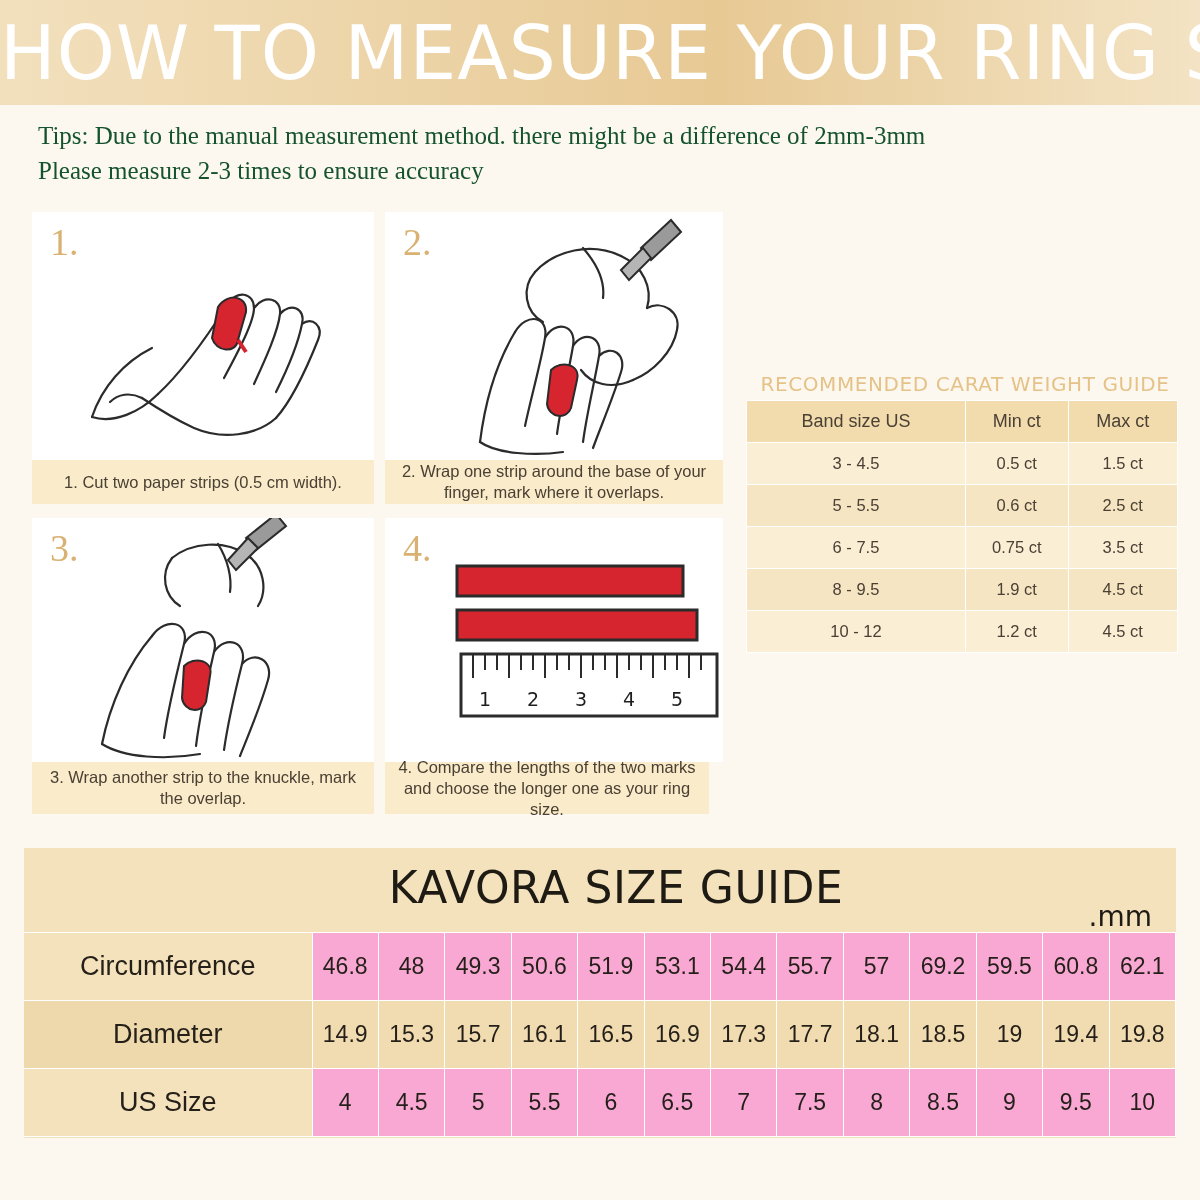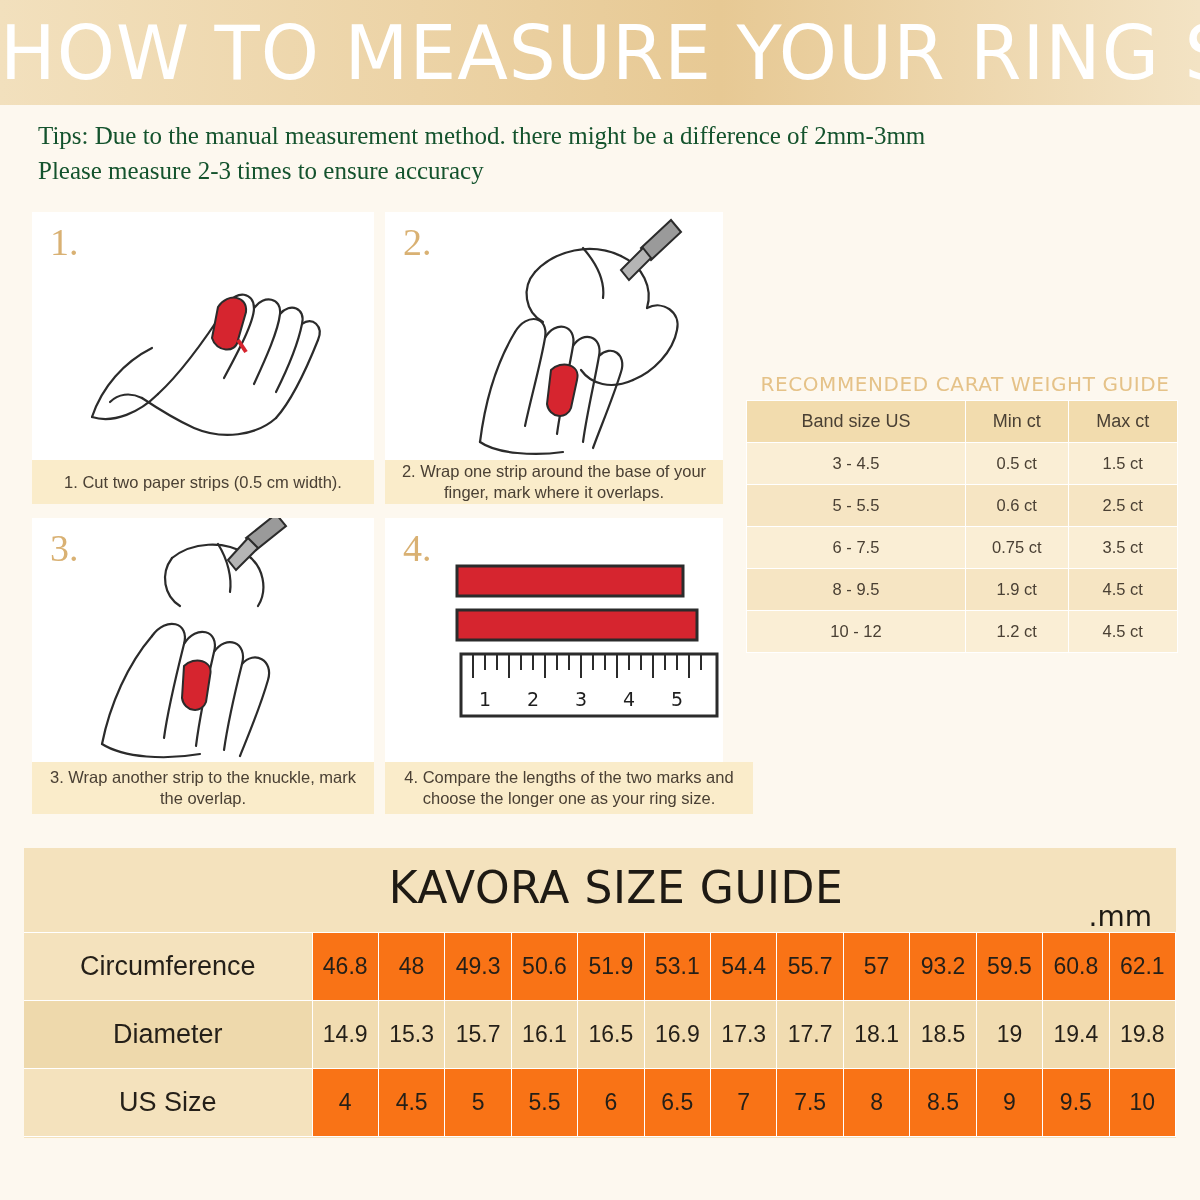--- a/index.html
+++ b/index.html
@@ -59,21 +59,21 @@
     padding:4px 8px;
   }
 
   #step1 { left:32px; top:212px; width:342px; height:248px; }
   #cap1  { left:32px; top:460px; width:342px; height:44px; }
   #step2 { left:385px; top:212px; width:338px; height:248px; }
   #cap2  { left:385px; top:460px; width:338px; height:44px; }
   #step3 { left:32px; top:518px; width:342px; height:244px; }
   #cap3  { left:32px; top:762px; width:342px; height:52px; }
   #step4 { left:385px; top:518px; width:338px; height:244px; }
-  #cap4  { left:385px; top:762px; width:368px; height:52px; }
+  #cap4  { left:385px; top:762px; width:324px; height:52px; }
 
   
   .carat-title {
     position:absolute; left:750px; top:372px; width:430px;
     color:#e5c288;
     font-size:20px;
     letter-spacing:0.6px;
     font-family:"DejaVu Sans", sans-serif;
     text-align:center;
     white-space:nowrap;
@@ -120,21 +120,21 @@
     position:absolute; left:0; top:84px; width:1152px;
     border-collapse:collapse;
     font-size:23px;
     color:#241f18;
   }
   table.guide-table td {
     border:1px solid #ffffff;
     height:68px;
     text-align:center;
     font-weight:normal;
-    background:#f97316;
+    background:#f9a8d4;
   }
   table.guide-table tr:nth-child(even) td { background:#f1dcb1; }
   table.guide-table td.rowlabel {
     width:288px;
     font-size:27px;
     background:#f4e2bd;
     border-left:none;
   }
   table.guide-table tr:nth-child(even) td.rowlabel { background:#eed9ac; }
 </style>
@@ -319,21 +319,21 @@
       <td class="rowlabel">Circumference</td>
       <td>46.8</td>
       <td>48</td>
       <td>49.3</td>
       <td>50.6</td>
       <td>51.9</td>
       <td>53.1</td>
       <td>54.4</td>
       <td>55.7</td>
       <td>57</td>
-      <td>93.2</td>
+      <td>69.2</td>
       <td>59.5</td>
       <td>60.8</td>
       <td>62.1</td>
     </tr>
     <tr>
       <td class="rowlabel">Diameter</td>
       <td>14.9</td>
       <td>15.3</td>
       <td>15.7</td>
       <td>16.1</td>

